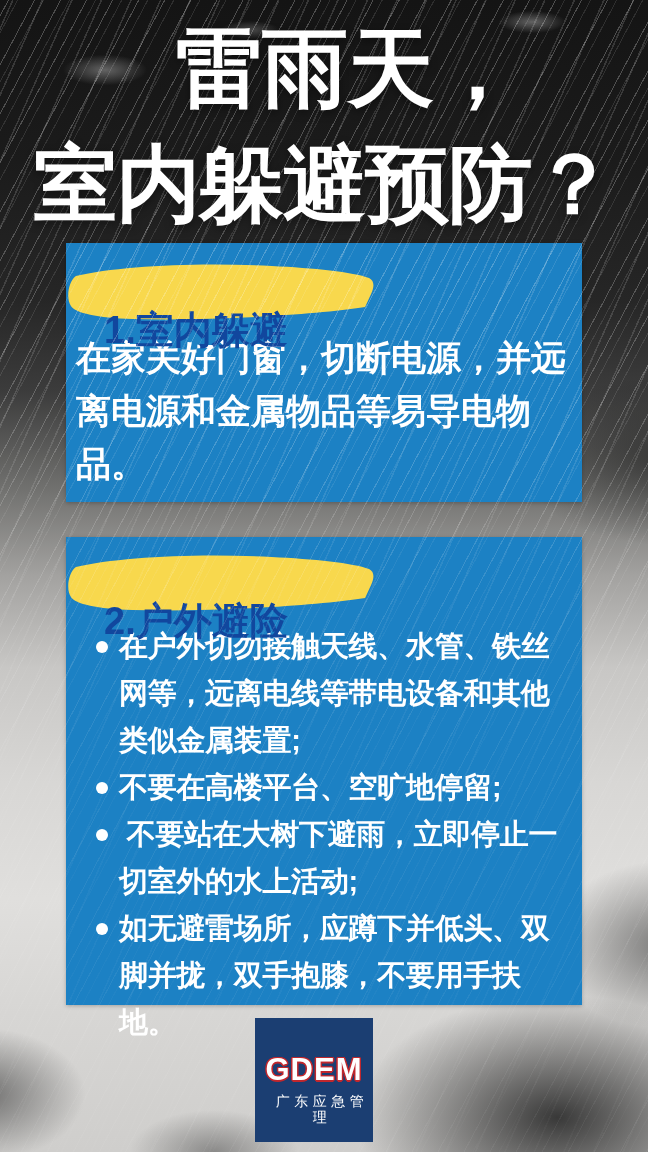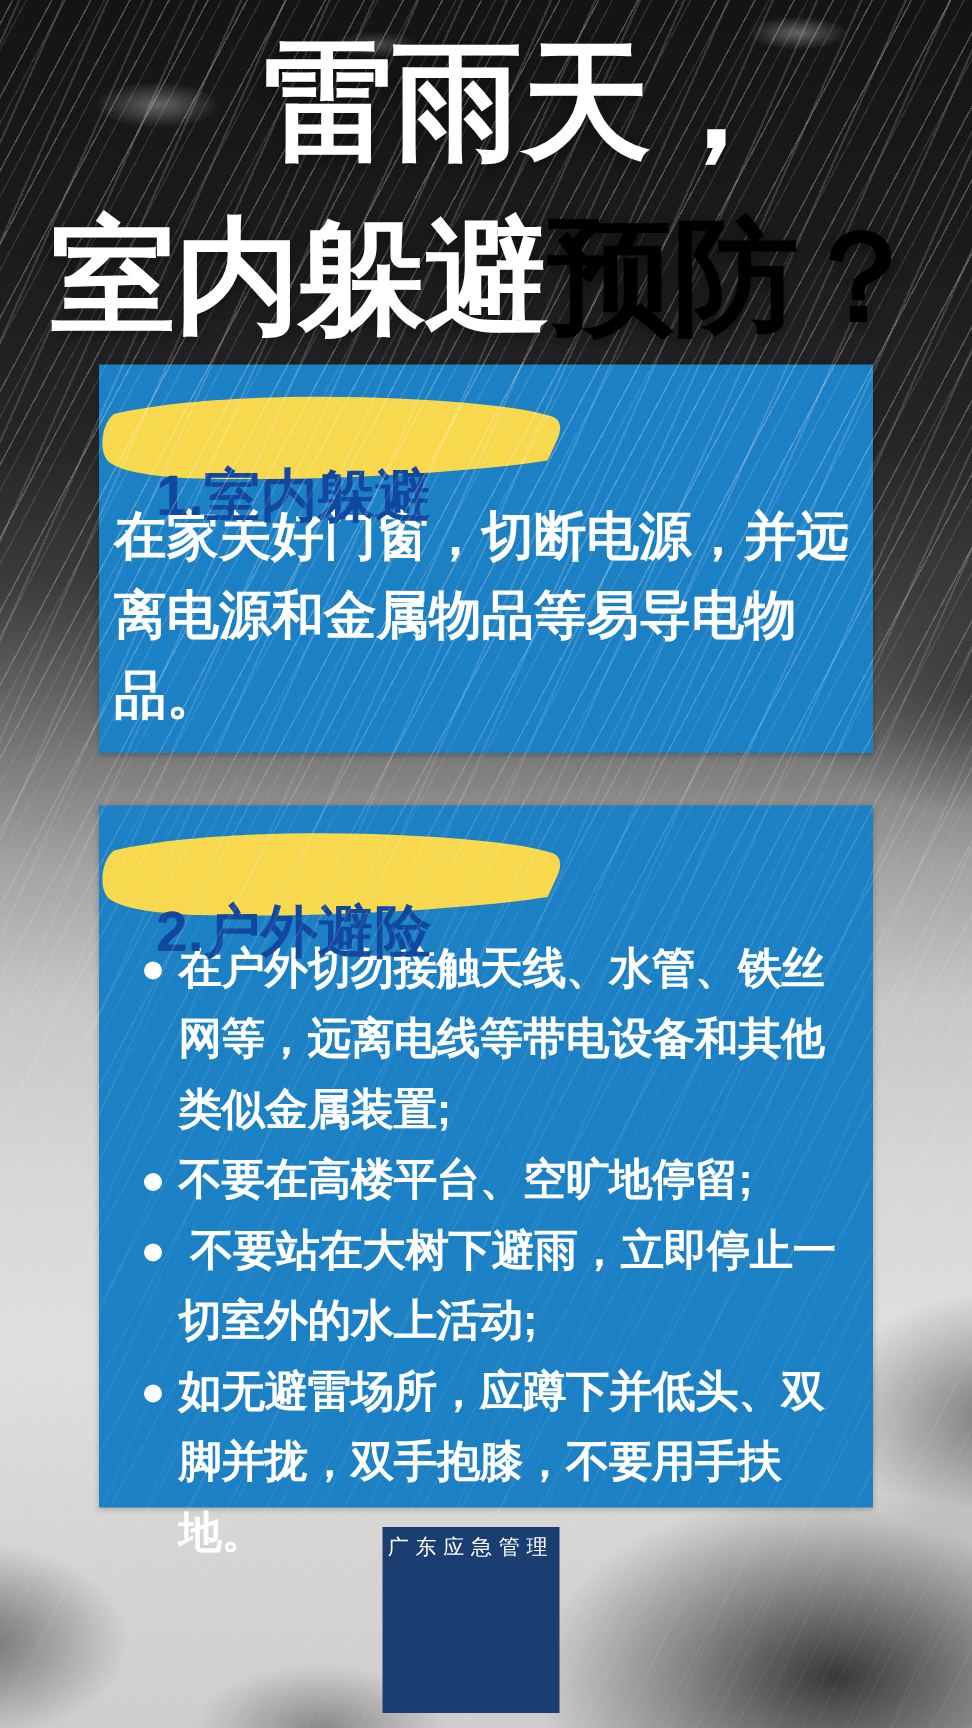--- a/index.html
+++ b/index.html
@@ -40,21 +40,21 @@
         rgba(0,0,0,.45) 52%, rgba(0,0,0,.26) 70%, rgba(0,0,0,.20) 100%);
     mask-image:linear-gradient(180deg, rgba(0,0,0,.95) 0%, rgba(0,0,0,.85) 34%,
         rgba(0,0,0,.45) 52%, rgba(0,0,0,.26) 70%, rgba(0,0,0,.20) 100%);
   }
 
   
   .title { position:absolute; left:0; right:0; top:0; z-index:4; text-align:center;
            color:#ffffff; font-weight:900; text-shadow:0 3px 10px rgba(0,0,0,.40); }
   .title .l1 { position:absolute; left:4px; right:0; top:18px;  font-size:86px; line-height:100px; letter-spacing:0;margin-left:44px; }
   .title .l2 { position:absolute; left:0; right:0; top:134px; font-size:84px; line-height:100px; letter-spacing:-1px; white-space:nowrap; }
-  .accent { color:#000000; }
+  .accent { color:#ffffff; }
 
   
   .card { position:absolute; left:66px; width:516px; background:#1c81c4; z-index:2;
           box-shadow:0 1px 4px rgba(0,0,0,.25); }
   .card-indoor  { top:243px; height:259px; }
   .card-outdoor { top:537px; height:468px; }
 
   .hl { position:absolute; left:-3px; width:318px; height:62px; }
   .card-indoor  .hl { top:18px; }
   .card-outdoor .hl { top:15px; }
@@ -77,22 +77,22 @@
   
   .logo { position:absolute; left:255px; top:1018px; width:118px; height:124px;
           background:#1b3e72; z-index:4; text-align:center; }
   .logo .acronym {
     margin-top:36px; font-size:31px; line-height:32px; font-weight:900;
     color:#ffffff; letter-spacing:1px;
     text-shadow:-1.5px 0 #c0272d, 1.5px 0 #c0272d, 0 -1.5px #c0272d, 0 1.5px #c0272d,
                 -1px -1px #c0272d, 1px 1px #c0272d, -1px 1px #c0272d, 1px -1px #c0272d;
   }
   .logo .org { margin-top:7px; font-size:14px; line-height:16px; color:#ffffff;
-               letter-spacing:4.5px; padding-left:0;
-               font-family:Liberation Mono, monospace; }
+               letter-spacing:4.5px; padding-left:16px;
+               font-family:Liberation Sans, sans-serif; }
 </style>
 </head>
 <body>
 
 <div class="poster">
 
   <div class="bg-base"></div>
 
   <div class="title">
     <div class="l1">雷雨天，</div>
@@ -124,16 +124,17 @@
 
         <li><span> 不要站在大树下避雨，立即停止一切室外的水上活动;</span></li>
 
         <li><span>如无避雷场所，应蹲下并低头、双脚并拢，双手抱膝，不要用手扶地。</span></li>
       </ul>
   </section>
 
   <div class="bg-rain"></div>
 
   <div class="logo">
+    <div class="acronym">GDEM</div>
     <div class="org">广东应急管理</div>
   </div>
 
 </div>
 
 </body></html>

